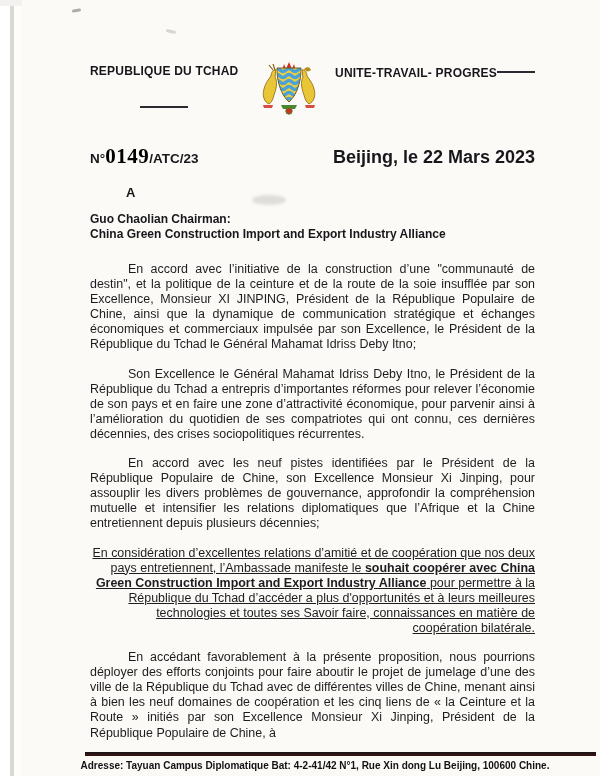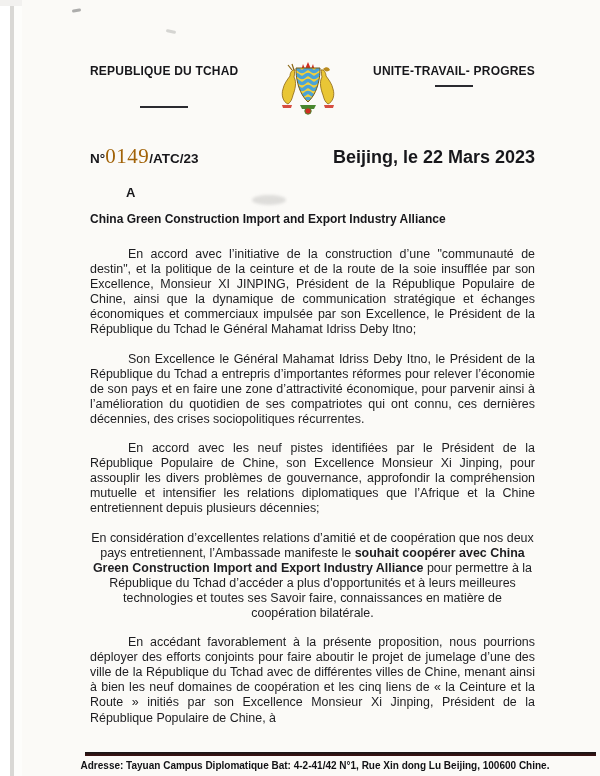--- a/index.html
+++ b/index.html
@@ -26,40 +26,40 @@
   }
 
   
   .hdr{display:flex;justify-content:space-between;align-items:flex-start;}
   .hdr-left{display:flex;flex-direction:column;}
   .hdr-item{width:fit-content;display:flex;flex-direction:column;align-items:center;gap:21px;}
   .hdr-text{font-weight:700;font-size:12px;letter-spacing:.2px;color:#17171b;white-space:nowrap;}
   .hdr-rule{width:48px;height:2px;background:#2a2a30;margin:7px 0 9px 0;}
   .hdr-rule.sm{width:38px;}
   .emblem{margin-top:-4px;margin-left:8px;margin-right:4px;flex:0 0 auto;}
-  .hdr-right{display:flex;flex-direction:column;align-items:center;}
+  .hdr-right{display:flex;flex-direction:row;align-items:center;}
 
   
   .ref-row{display:flex;justify-content:space-between;align-items:baseline;margin-top:24px;}
   .ref-prefix,.ref-suffix{font-weight:700;font-size:13.5px;color:#17171b;}
-  .ref-number{font-family:"Liberation Serif",serif;font-weight:400;font-size:21px;color:#a16207;letter-spacing:.5px;}
+  .ref-number{font-family:"Liberation Serif",serif;font-weight:700;font-size:21px;color:#000000;letter-spacing:.5px;}
   .dateline{font-weight:700;font-size:18px;color:#17171b;}
 
   .to-label{font-weight:700;font-size:13px;margin:16px 0 0 36px;color:#17171b;}
 
   .addressee{margin-top:12px;font-weight:700;font-size:12px;line-height:15px;color:#17171b;}
 
   .subject{margin-top:15px;font-size:12.5px;line-height:16px;max-width:480px;color:#17171b;}
   .subject .lbl{font-weight:400;text-decoration:underline;}
   .subject .txt{font-weight:700;}
 
   
   .body-text{margin-top:20px;font-size:12.45px;line-height:15.1px;color:#1d1d20;}
   .para{margin:0 0 14px 0;text-align:justify;text-indent:38px;}
-  .para.no-indent{text-indent:0;text-align:center;}
+  .para.no-indent{text-indent:0;text-align:right;text-decoration:underline;}
   .para b,.para span.b{font-weight:700;}
 
   
   .footer-mask{position:absolute;left:22px;right:0;top:747px;bottom:0;background:#fbfaf7;}
   .footer-line{position:absolute;left:85px;right:4px;top:752px;height:4px;background:linear-gradient(#151515,#401212);}
   .footer-text{position:absolute;left:30px;right:0;top:760px;text-align:center;font-weight:700;font-size:10px;color:#121215;white-space:nowrap;}
 </style>
 </head>
 <body>
 
@@ -120,20 +120,21 @@
   <div class="ref-row">
     <div>
       <span class="ref-prefix">N°</span><span class="ref-number">0149</span><span class="ref-suffix">/ATC/23</span>
     </div>
     <div class="dateline">Beijing, le 22 Mars 2023</div>
   </div>
 
   <div class="to-label">A</div>
 
   <div class="addressee">
+    <div>Guo Chaolian Chairman:</div>
     <div>China Green Construction Import and Export Industry Alliance</div>
   </div>
 
 
   <div class="body-text">
     <p class="para"><span>En accord avec l’initiative de la construction d’une "communauté de destin", et la politique de la ceinture et de la route de la soie insufflée par son Excellence, Monsieur XI JINPING, Président de la République Populaire de Chine, ainsi que la dynamique de communication stratégique et échanges économiques et commerciaux impulsée par son Excellence, le Président de la République du Tchad le Général Mahamat Idriss Deby Itno;</span></p>
     <p class="para"><span>Son Excellence le Général Mahamat Idriss Deby Itno, le Président de la République du Tchad a entrepris d’importantes réformes pour relever l’économie de son pays et en faire une zone d’attractivité économique, pour parvenir ainsi à l’amélioration du quotidien de ses compatriotes qui ont connu, ces dernières décennies, des crises sociopolitiques récurrentes.</span></p>
     <p class="para"><span>En accord avec les neuf pistes identifiées par le Président de la République Populaire de Chine, son Excellence Monsieur Xi Jinping, pour assouplir les divers problèmes de gouvernance, approfondir la compréhension mutuelle et intensifier les relations diplomatiques que l’Afrique et la Chine entretiennent depuis plusieurs décennies;</span></p>
     <p class="para no-indent"><span>En considération d’excellentes relations d’amitié et de coopération que nos deux pays entretiennent, l’Ambassade manifeste le </span><span class="b">souhait coopérer avec China Green Construction Import and Export Industry Alliance</span><span> pour permettre à la République du Tchad d’accéder a plus d'opportunités et à leurs meilleures technologies et toutes ses Savoir faire, connaissances en matière de coopération bilatérale.</span></p>
     <p class="para"><span>En accédant favorablement à la présente proposition, nous pourrions déployer des efforts conjoints pour faire aboutir le projet de jumelage d’une des ville de la République du Tchad avec de différentes villes de Chine, menant ainsi à bien les neuf domaines de coopération et les cinq liens de « la Ceinture et la Route » initiés par son Excellence Monsieur Xi Jinping, Président de la République Populaire de Chine, à</span></p>

